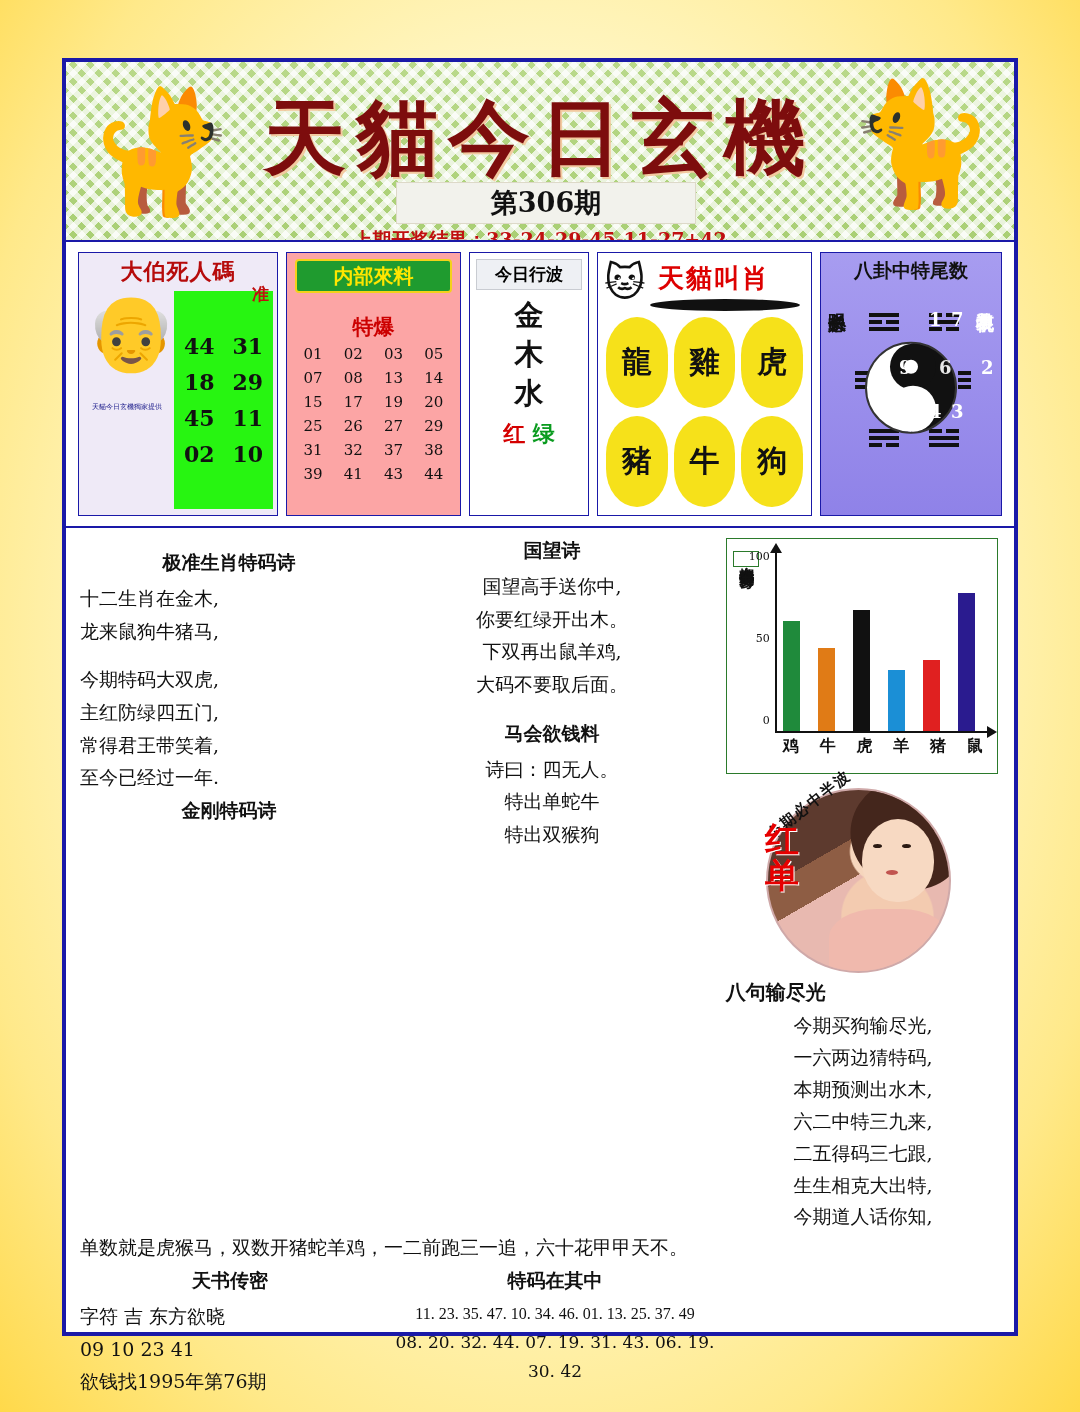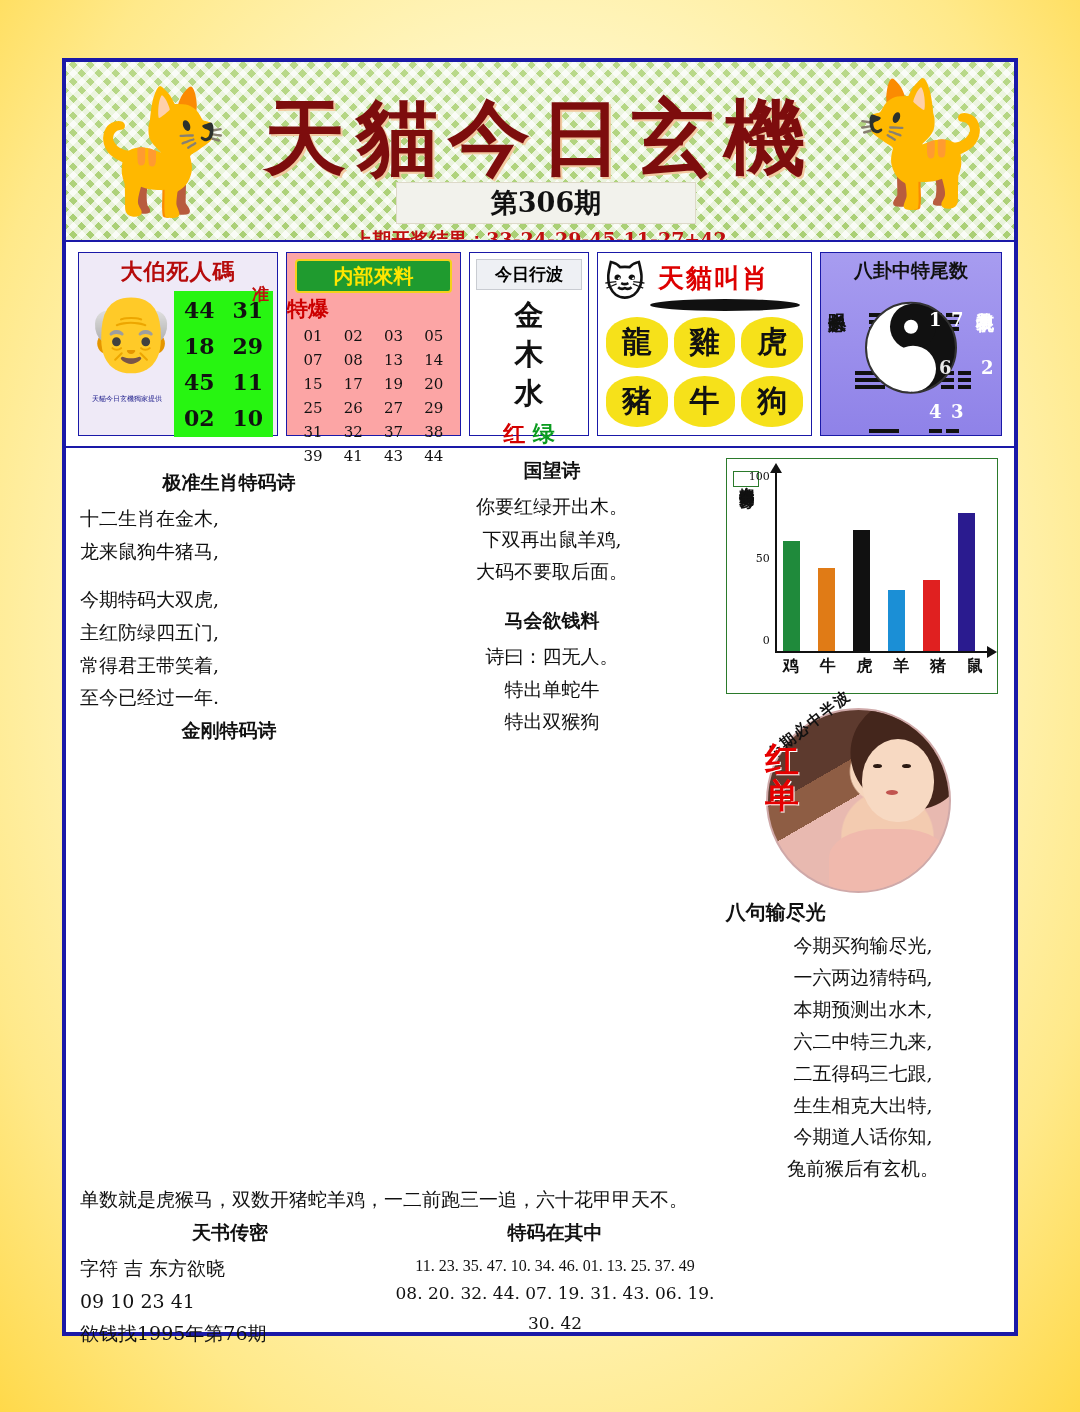--- a/index.html
+++ b/index.html
@@ -39,36 +39,36 @@
     display:flex; align-items:center; justify-content:center;
     font-family:"DejaVu Serif", serif; font-size:27px; font-weight:bold; color:#111;
   }
   .prev-result {
     position:absolute; left:0; right:0; top:165px; text-align:center;
     font-size:19px; font-weight:bold; color:#c01010;
     font-family:"DejaVu Serif", serif;
   }
   .prev-result .nums { color:#c01010; }
   
-  .toprow { position:relative; height:204px; padding:10px 12px; display:flex; gap:8px; }
+  .toprow { position:relative; height:284px; padding:10px 12px; display:flex; gap:8px; }
   .panel { border:1px solid #1a19a8; background:#fff; position:relative; }
 
   
   .p1 { width:200px; display:flex; flex-direction:column; background:#efeaf7; }
   .p1 .title {
     text-align:center; font-family:"DejaVu Serif", serif;
     font-size:22px; font-weight:bold; color:#b60b0b; padding:4px 0 0;
     letter-spacing:1px;
   }
   .p1 .zhun { position:absolute; right:8px; top:30px; color:#c01010; font-size:17px; font-weight:bold; }
   .p1 .body { flex:1; display:flex; }
   .p1 .manbox { width:95px; position:relative; }
   .man { position:absolute; left:6px; top:8px; font-size:74px; line-height:1; }
   .manlabel {
-    position:absolute; left:6px; top:108px; width:84px;
+    position:absolute; left:6px; top:116px; width:84px;
     font-size:7px; color:#1a1a8a; line-height:1.25; text-align:center;
   }
   .p1 .numgrid {
     flex:1; margin:4px 4px 6px 0; background:#27f511;
     display:grid; grid-template-columns:1fr 1fr; align-content:center;
     gap:10px 2px; padding:6px 2px;
   }
   .p1 .numgrid span {
     text-align:center; font-family:"DejaVu Serif", serif;
     font-size:22px; font-weight:bold; color:#111;
@@ -76,22 +76,22 @@
 
   
   .p2 { width:175px; background:#fca5a5; }
   .p2 .banner {
     margin:6px 8px 0; height:34px; background:#1f9b2f;
     border:2px solid #f3d21a; border-radius:4px;
     display:flex; align-items:center; justify-content:center;
     color:#ffe600; font-size:20px; font-weight:bold; font-family:"DejaVu Serif", serif;
   }
   .p2 .sub {
-    text-align:left; font-size:21px; font-weight:bold; color:#c00;
-    font-family:"DejaVu Serif", serif; margin-top:2px;
+    text-align:center; font-size:21px; font-weight:bold; color:#c00;
+    font-family:"DejaVu Serif", serif; margin-top:20px;
   }
   .p2 .grid {
     margin:4px 6px; display:grid; grid-template-columns:repeat(4,1fr);
     row-gap:6px; font-size:15px; text-align:center; color:#111;
     font-family:"DejaVu Serif", serif;
   }
 
   
   .p3 { width:120px; background:#fff; }
   .p3 .title {
@@ -415,20 +415,21 @@
         <div class="gap"></div>
         <div class="ln">今期特码大双虎,</div>
         <div class="ln">主红防绿四五门,</div>
         <div class="ln">常得君王带笑着,</div>
         <div class="ln">至今已经过一年.</div>
         <div class="h">金刚特码诗</div>
       </div>
 
       <div class="colB">
         <div class="h">国望诗</div>
+        <div class="ln center">国望高手送你中,</div>
         <div class="ln center">你要红绿开出木。</div>
         <div class="ln center">下双再出鼠羊鸡,</div>
         <div class="ln center">大码不要取后面。</div>
         <div class="gap"></div>
         <div class="h">马会欲钱料</div>
         <div class="ln center">诗曰：四无人。</div>
         <div class="ln center">特出单蛇牛</div>
         <div class="ln center">特出双猴狗</div>
       </div>
 
@@ -474,21 +475,20 @@
         </div>
 
         <div class="poem-title">八句输尽光</div>
         <div class="poem-line">今期买狗输尽光,</div>
         <div class="poem-line">一六两边猜特码,</div>
         <div class="poem-line">本期预测出水木,</div>
         <div class="poem-line">六二中特三九来,</div>
         <div class="poem-line">二五得码三七跟,</div>
         <div class="poem-line">生生相克大出特,</div>
         <div class="poem-line">今期道人话你知,</div>
-        <div class="poem-line">兔前猴后有玄机。</div>
       </div>
     </div>
 
     <div style="display:flex; gap:10px; margin-top:-2px;">
       <div style="width:640px;">
         <div class="ln">单数就是虎猴马，双数开猪蛇羊鸡，一二前跑三一追，六十花甲甲天不。</div>
         <div style="display:flex; gap:10px;">
           <div style="width:300px;">
             <div class="h">天书传密</div>
             <div class="ln">字符  吉  东方欲晓</div>

